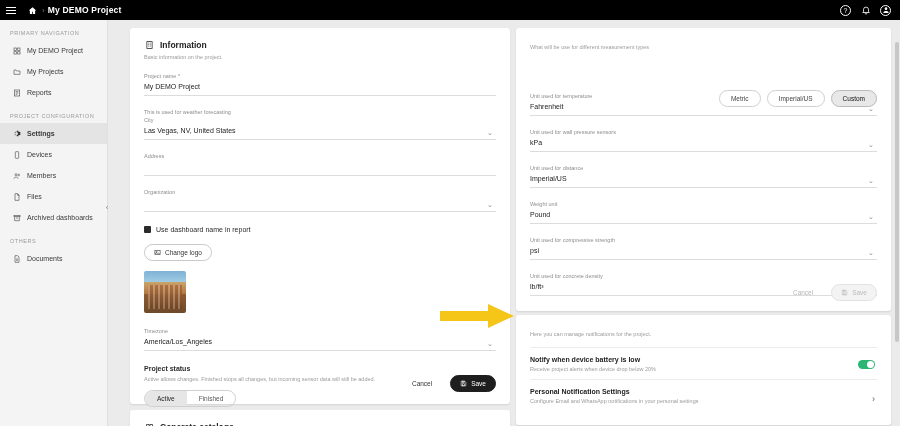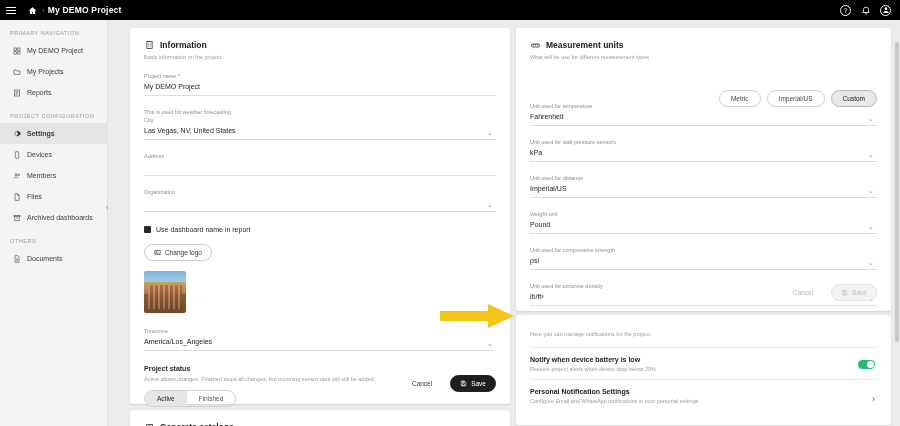--- a/index.html
+++ b/index.html
@@ -379,29 +379,20 @@
           <svg width="9" height="9" viewBox="0 0 24 24" fill="none" stroke="#222" stroke-width="2">
               <path d="M4 4h7v16H4zM13 4h7v16h-7z"></path>
             </svg>
         </span>
         <span>Concrete catalogs</span>
       </div>
 
     </div>
 
     <div class="card" id="units-card">
-      <div class="card-title">
-        <span class="card-icon">
-          <svg width="9" height="9" viewBox="0 0 24 24" fill="none" stroke="#222" stroke-width="2">
-              <rect x="2" y="8" width="20" height="8" rx="1"></rect>
-              <path d="M7 8v4M12 8v4M17 8v4"></path>
-            </svg>
-        </span>
-        <span>Measurement units</span>
-      </div>
       <div class="card-sub">What will be use for different measurement types</div>
 
       <div class="unit-seg">
         <div class="ub">Metric</div>
         <div class="ub">Imperial/US</div>
         <div class="ub on">Custom</div>
       </div>
 
       <div style="margin-top:38px;">
         <div class="field">

